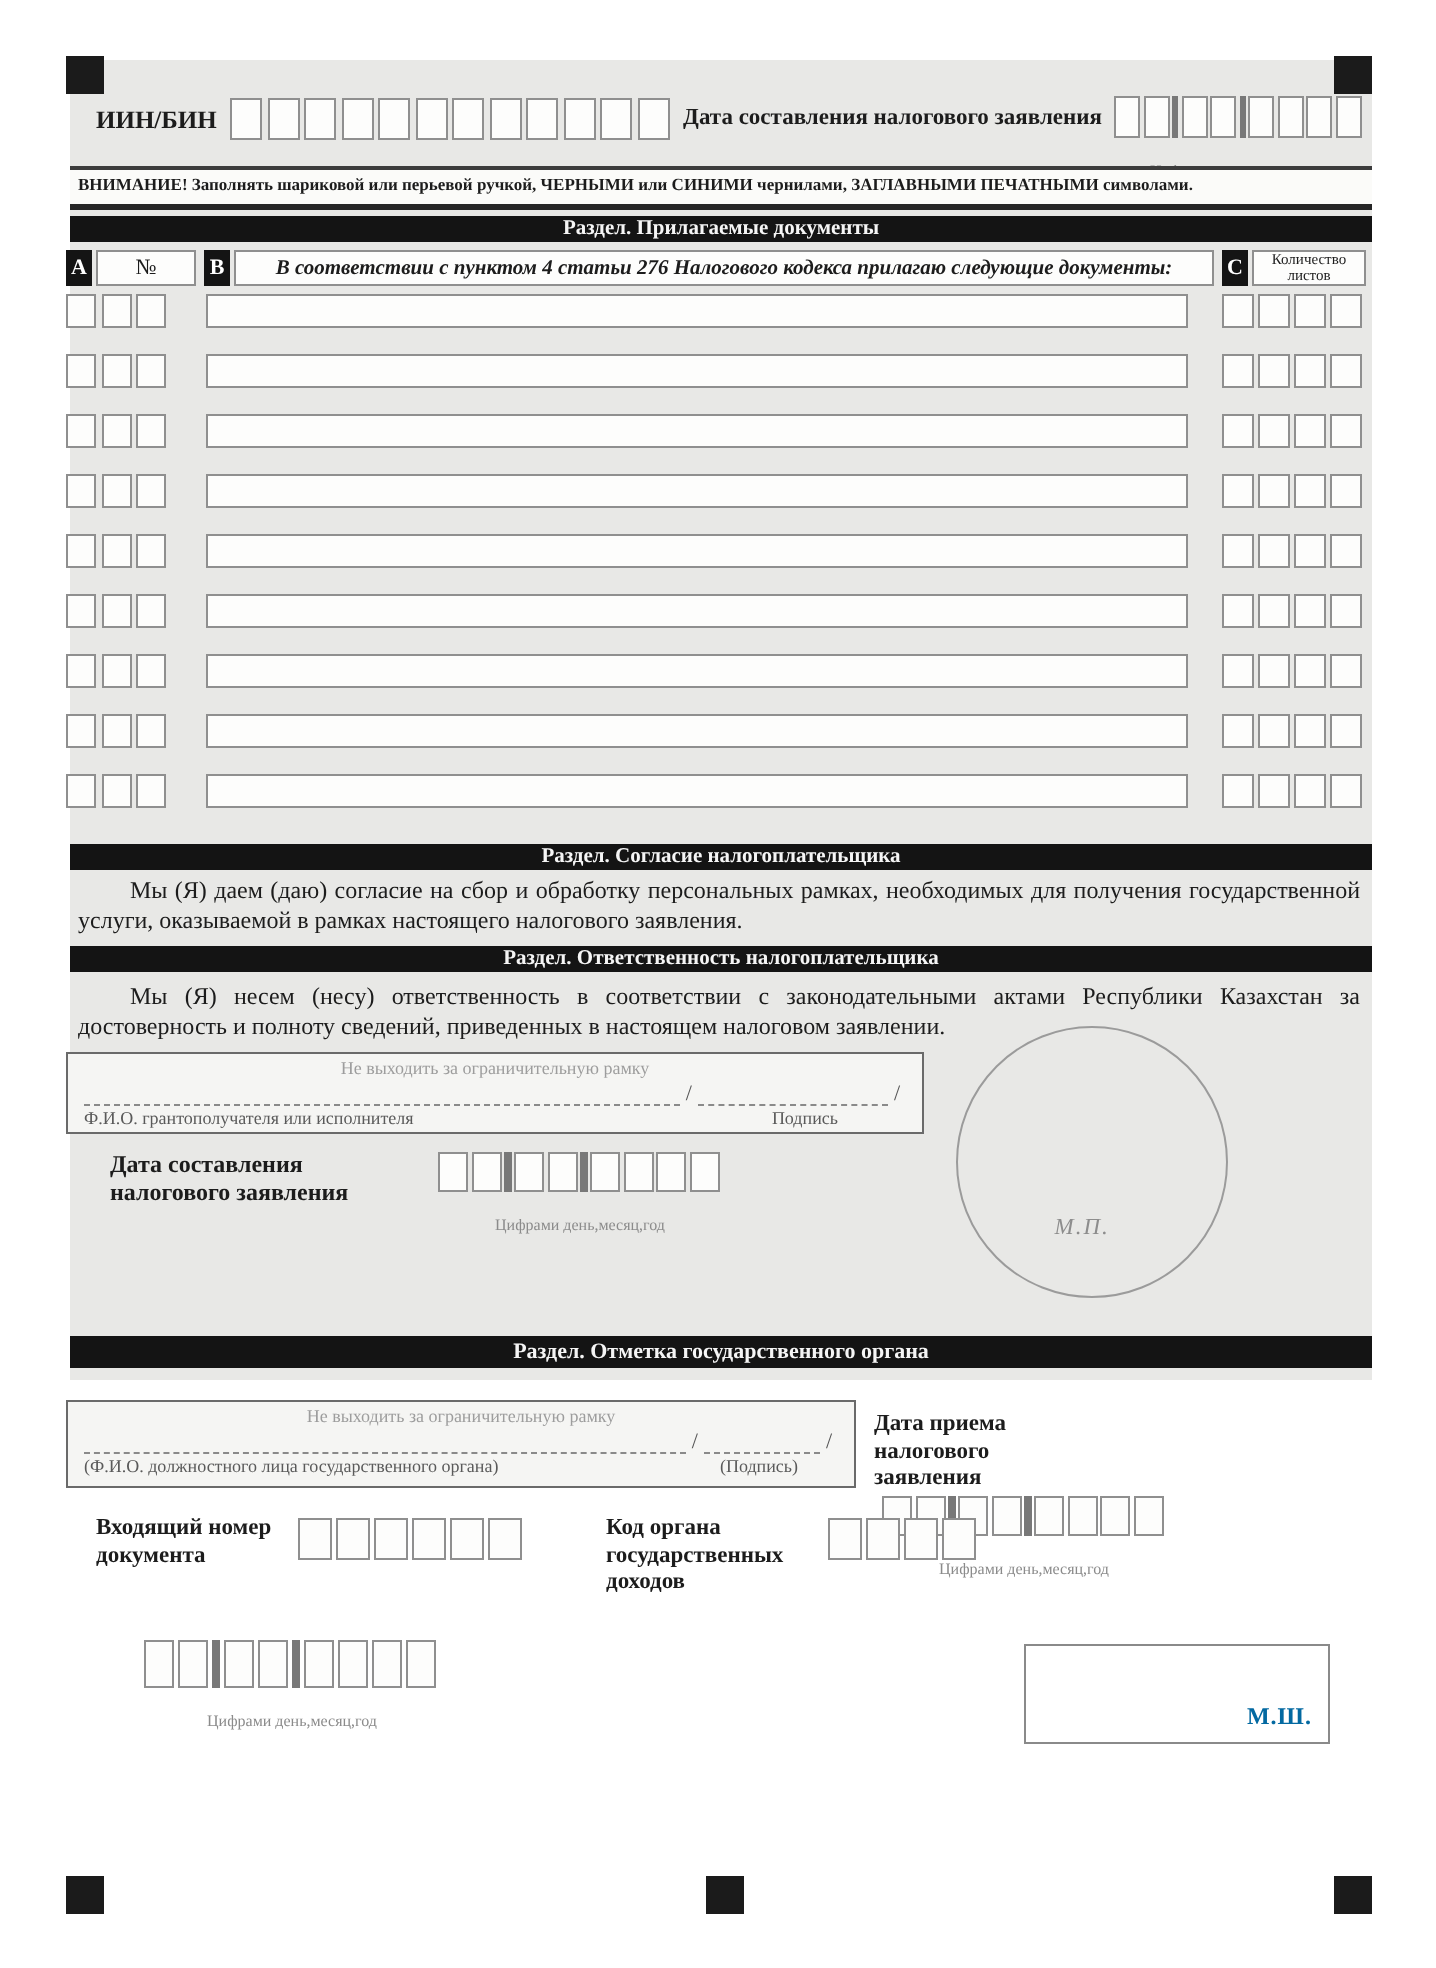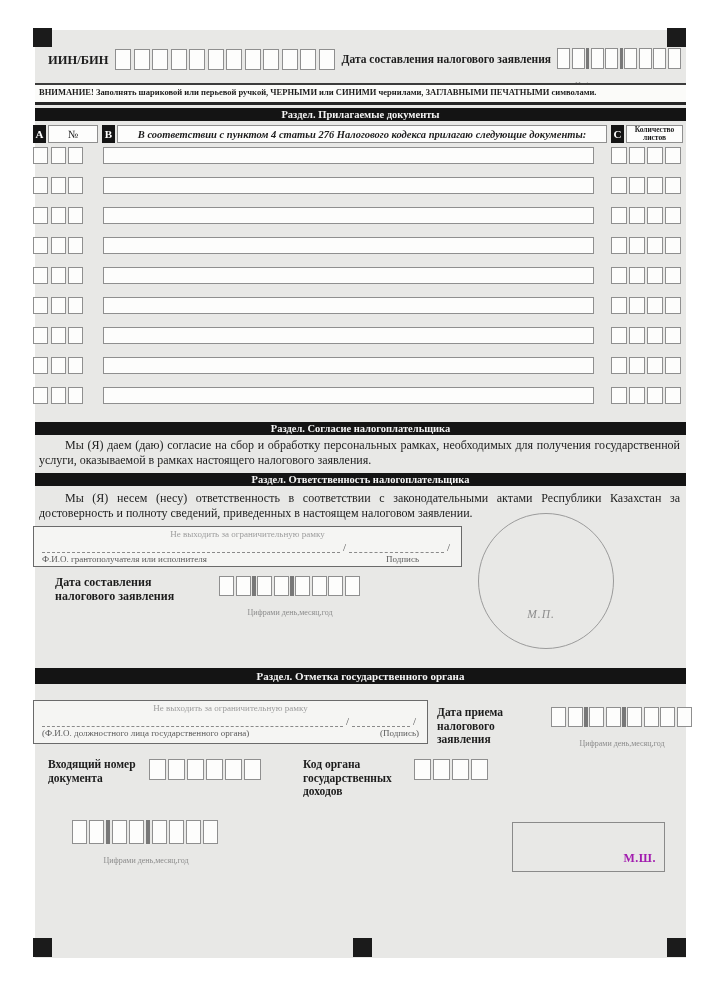--- a/index.html
+++ b/index.html
@@ -1,21 +1,21 @@
 <!DOCTYPE html>
 <html><head>
 <meta charset="utf-8">
 <style>
   html,body{margin:0;padding:0;}
   body{
     width:718px;height:984px;background:#ffffff;position:relative;
     font-family:"Liberation Serif", serif;color:#1c1c1c;
     -webkit-font-smoothing:antialiased;
   }
-  .sheet{position:absolute;left:35px;top:30px;width:651px;height:928px;background:#e8e8e6;}
+  .sheet{position:absolute;left:35px;top:30px;width:651px;height:660px;background:#e8e8e6;}
   .sq{position:absolute;width:19px;height:19px;background:#1b1b1b;}
   .sq.tl{left:-2px;top:-2px}.sq.tr{right:0;top:-2px}
   .sq.bl{left:-2px;top:908px}.sq.bc{left:318px;top:908px}.sq.br{right:0;top:908px}
 
   .cells{display:flex;align-items:center;}
   .cell{background:#fdfdfc;border:1px solid #8f8f8f;box-sizing:border-box;flex:0 0 auto;}
   .vdiv{background:#787878;flex:0 0 auto;}
 
   
   .c-iin .cell{width:16px;height:21px;margin-right:2.5px}
@@ -44,21 +44,21 @@
     text-align:center;font-size:10.5px;line-height:13px;height:13px;}
   .bar1{top:78px}.bar2{top:392px}.bar3{top:443px}.bar4{top:638px;height:16px;line-height:16px;font-size:11px;}
 
   .docheader{position:absolute;top:95px;left:-2px;right:3px;display:flex;align-items:stretch;height:18px;}
   .colletter{background:#141414;color:#fff;width:13px;font-weight:bold;font-size:11px;
     display:flex;align-items:center;justify-content:center;flex:0 0 auto;}
   .colbox{background:#fdfdfc;border:1px solid #8f8f8f;display:flex;align-items:center;justify-content:center;box-sizing:border-box;}
   .numbox{width:50px;margin-left:2px;font-size:11px;}
   .btextbox{flex:1;margin-left:2px;font-weight:bold;font-size:10.5px;white-space:nowrap;overflow:hidden;font-style:italic;}
   .bgap{margin-left:4px;}
-  .cbox{width:57px;margin-left:2px;font-size:7.5px;line-height:1.06;text-align:center;font-weight:bold;padding:0 1px;}
+  .cbox{width:57px;margin-left:2px;font-size:7.5px;line-height:1.06;text-align:center;font-weight:normal;padding:0 1px;}
 
   .docrows{position:absolute;top:117px;left:-2px;right:3px;}
   .doc-row{display:flex;align-items:center;height:17px;margin-bottom:13px;}
   .rowbox{flex:1;height:17px;background:#fdfdfc;border:1px solid #8f8f8f;box-sizing:border-box;margin:0 17px;}
 
   .para{position:absolute;left:4px;right:6px;font-size:12px;line-height:1.22;text-align:justify;text-indent:26px;}
   .para1{top:408px}.para2{top:461px}
 
   .frame{position:absolute;border:1px solid #6a6a6a;background:#f5f5f3;box-sizing:border-box;padding:2px 8px;}
   .frame1{top:496px;left:-2px;width:429px;height:41px;}
@@ -72,37 +72,37 @@
   .sublabels .right{margin-left:auto;font-family:Liberation Serif, serif;}
 
   .respdate{position:absolute;top:545px;left:20px;display:flex;align-items:flex-start;}
   .blabel{font-weight:bold;font-size:12px;line-height:1.18;}
   .respdate .blabel{width:150px;}
   .dateblock{display:flex;flex-direction:column;align-items:center;margin-left:14px;margin-top:1px;}
 
   .seal{position:absolute;left:443px;top:483px;width:134px;height:134px;border:1px solid #9b9b9b;border-radius:50%;font-style:italic;}
   .seal span{position:absolute;left:36%;top:70%;color:#8d8d8d;font-size:11.5px;letter-spacing:1px;}
 
-  .receive{position:absolute;top:676px;left:402px;display:flex;align-items:flex-start;}
+  .receive{position:absolute;top:676px;left:402px;display:flex;align-items:flex-start;flex-direction:column;}
   .receive .blabel{width:110px;font-size:11.5px;}
   .receive .dateblock{margin-left:4px;}
 
   .row2{position:absolute;top:728px;left:13px;display:flex;align-items:flex-start;}
   .row2 .blabel{font-size:11.5px;}
   .lab-in{width:96px;}
   .lab-org{width:106px;margin-left:40px;}
   .row2 .cells{margin-left:5px;margin-top:1px;}
 
   .row3{position:absolute;top:786px;left:13px;display:flex;align-items:flex-start;}
   .postlabels{width:188px;}
   .postnote{font-size:8px;font-weight:bold;line-height:1.2;margin-top:1px;}
   .row3 .dateblock{margin-left:24px;margin-top:4px;}
 
   .stampbox{position:absolute;left:477px;top:792px;width:153px;height:50px;border:1px solid #8a8a8a;box-sizing:border-box;}
-  .stampbox span{position:absolute;right:8px;bottom:5px;color:#a21caf;font-weight:bold;font-size:12px;letter-spacing:0.5px;margin-top:12px;}
+  .stampbox span{position:absolute;right:8px;bottom:5px;color:#0369a1;font-weight:bold;font-size:12px;letter-spacing:0.5px;margin-top:12px;}
 </style>
 </head>
 <body>
 
 <div class="sheet">
   <div class="sq tl"></div>
   <div class="sq tr"></div>
   <div class="sq bl"></div>
   <div class="sq bc"></div>
   <div class="sq br"></div>
@@ -329,21 +329,21 @@
   <div class="frame frame2">
     <div class="framenote">Не выходить за ограничительную рамку</div>
     <div class="sigrow">
       <span class="sigline long"></span>
       <span class="slash">/</span>
       <span class="sigline" style="width:58px"></span>
       <span class="slash">/</span>
     </div>
     <div class="sublabels">
       <span>(Ф.И.О. должностного лица государственного органа)</span>
-      <span class="right" style="margin-right:0">(Подпись)</span>
+      <span class="right" style="margin-right:20px">(Подпись)</span>
     </div>
   </div>
 
   <div class="receive">
     <span class="blabel">Дата приема налогового заявления</span>
     <div class="dateblock">
       <div class="cells c-mid">
           <span class="cell"></span>
           <span class="cell"></span>
           <span class="vdiv"></span>

